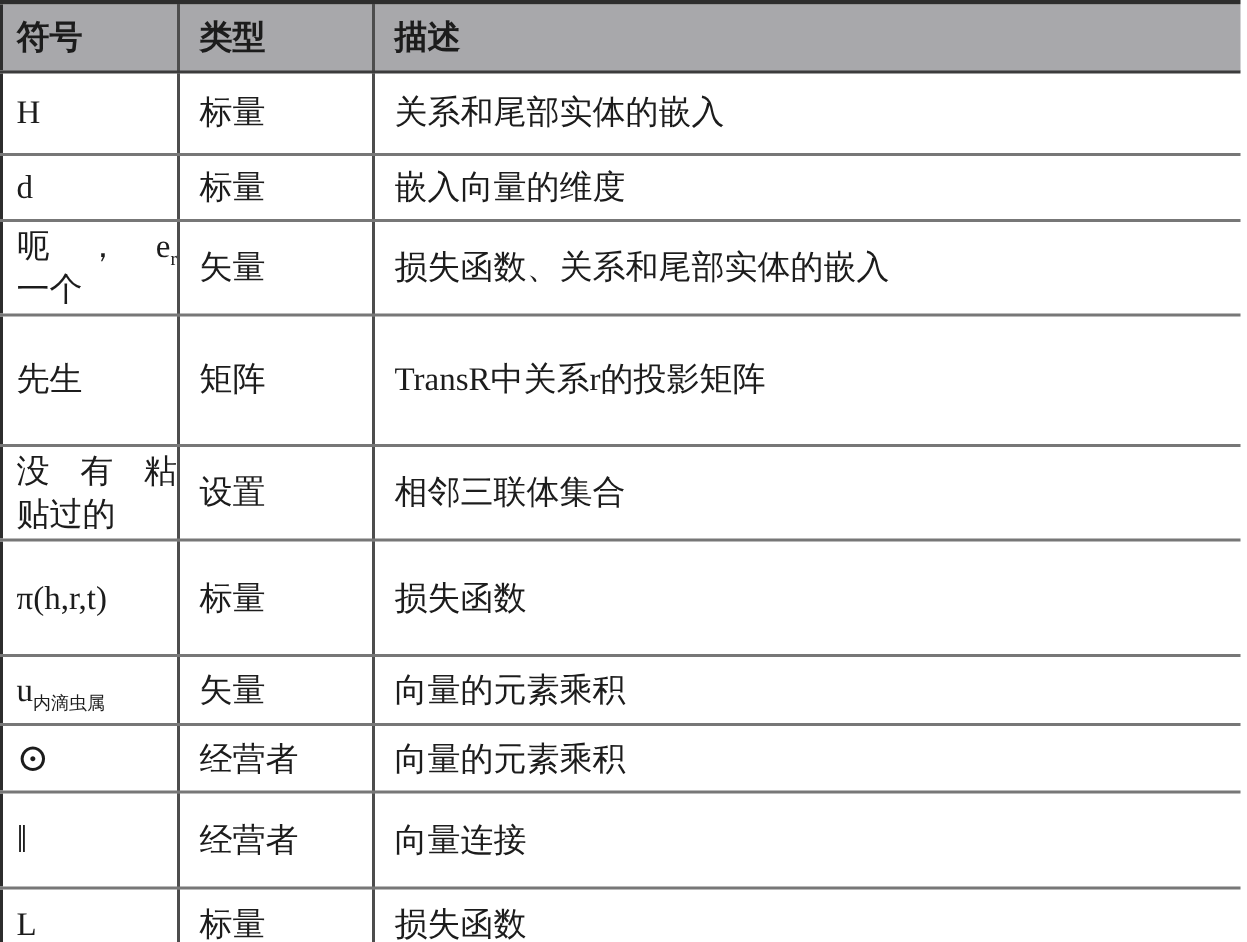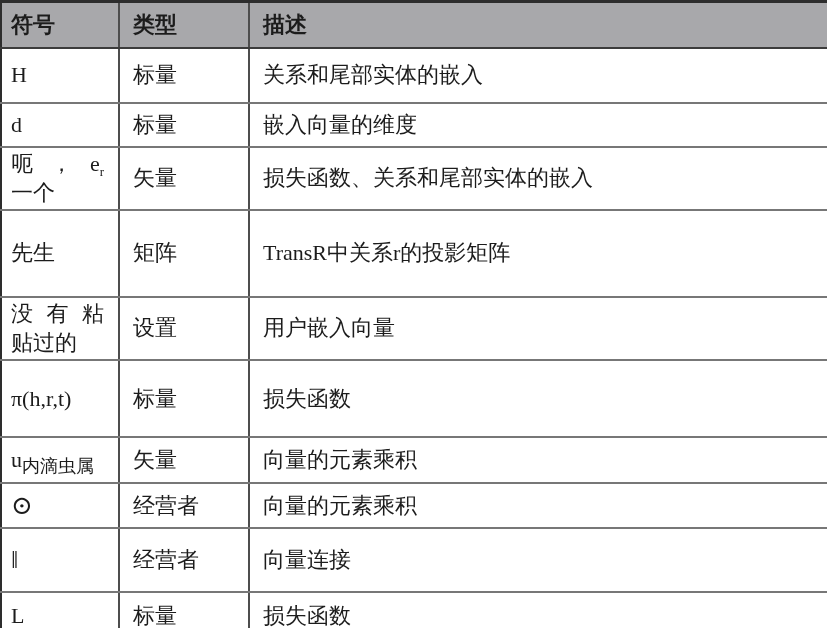--- a/index.html
+++ b/index.html
@@ -21,21 +21,21 @@
     border-left: 2px solid #2d2d2d;
   }
   col.c1 { width: 118px; }
   col.c2 { width: 130px; }
   col.c3 { width: 578px; }
 
   th, td {
     font-size: 22px;
     line-height: 1.3;
     vertical-align: middle;
-    padding: 2px 14px 2px 9px;
+    padding: 2px 0 2px 9px;
     border-bottom: 2px solid #777777;
     overflow: hidden;
   }
   th:nth-child(-n+2), td:nth-child(-n+2) { border-right: 2px solid #4d4d4d; }
   th:nth-child(2), td:nth-child(2),
   th:nth-child(3), td:nth-child(3) { padding-left: 13px; }
 
   thead th {
     background: #a8a8ab;
     font-weight: bold;
@@ -61,21 +61,21 @@
     justify-content: space-between;
     align-items: flex-start;
     width: 100%;
   }
   sub.math-sub {
     font-size: 13px;
     line-height: 1;
     vertical-align: sub;
   }
   sub.cjk-sub {
-    font-size: 18px;
+    font-size: 12px;
     line-height: 1;
     vertical-align: sub;
   }
   .op { font-size: 26px; }
 </style>
 </head>
 <body>
 
 <table class="notation">
   <colgroup>
@@ -121,21 +121,21 @@
     <tr>
       <td>
         <div class="sym-justify">
           <span>没</span>
           <span>有</span>
           <span>粘</span>
         </div>
         <div>贴过的</div>
       </td>
       <td><span>设置</span></td>
-      <td><span>用户嵌入向量</span></td>
+      <td><span>相邻三联体集合</span></td>
     </tr>
     <tr>
       <td><span>π(h,r,t)</span></td>
       <td><span>标量</span></td>
       <td><span>损失函数</span></td>
     </tr>
     <tr>
       <td><span>u</span><sub class="cjk-sub">内滴虫属</sub></td>
       <td><span>矢量</span></td>
       <td><span>向量的元素乘积</span></td>

